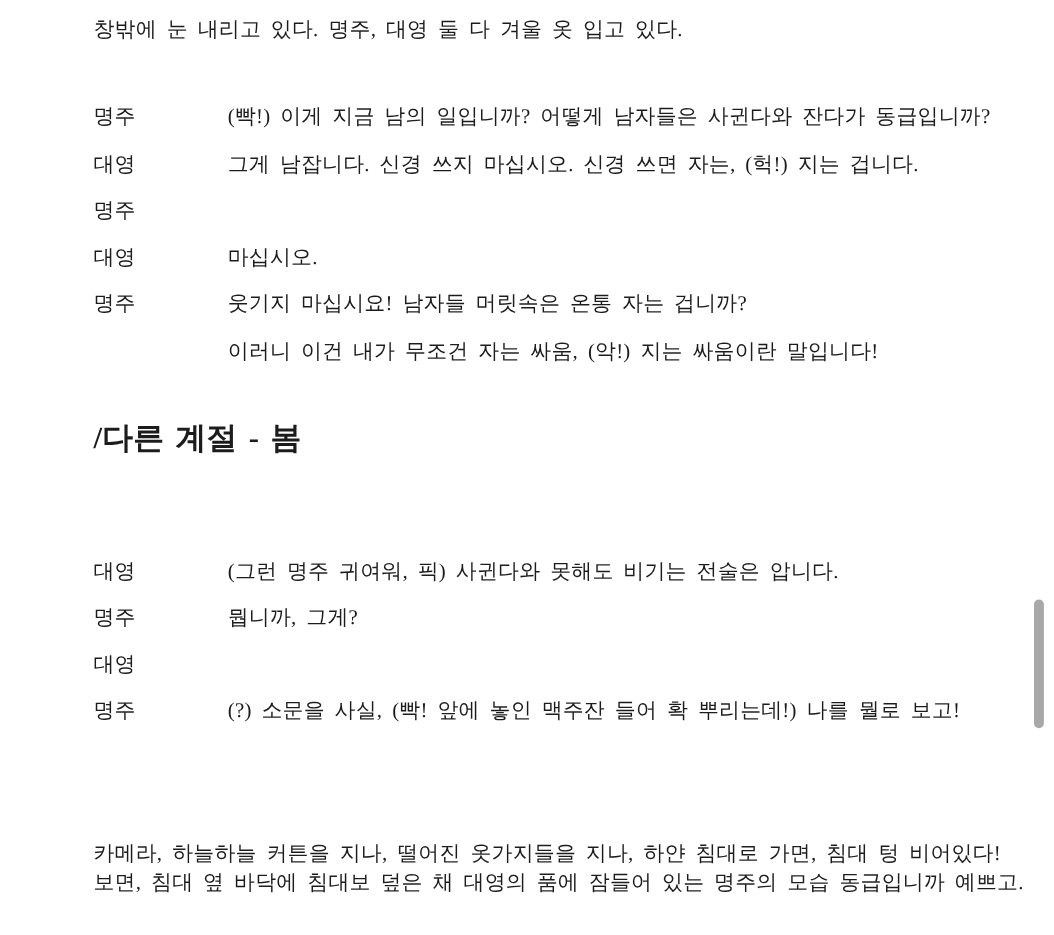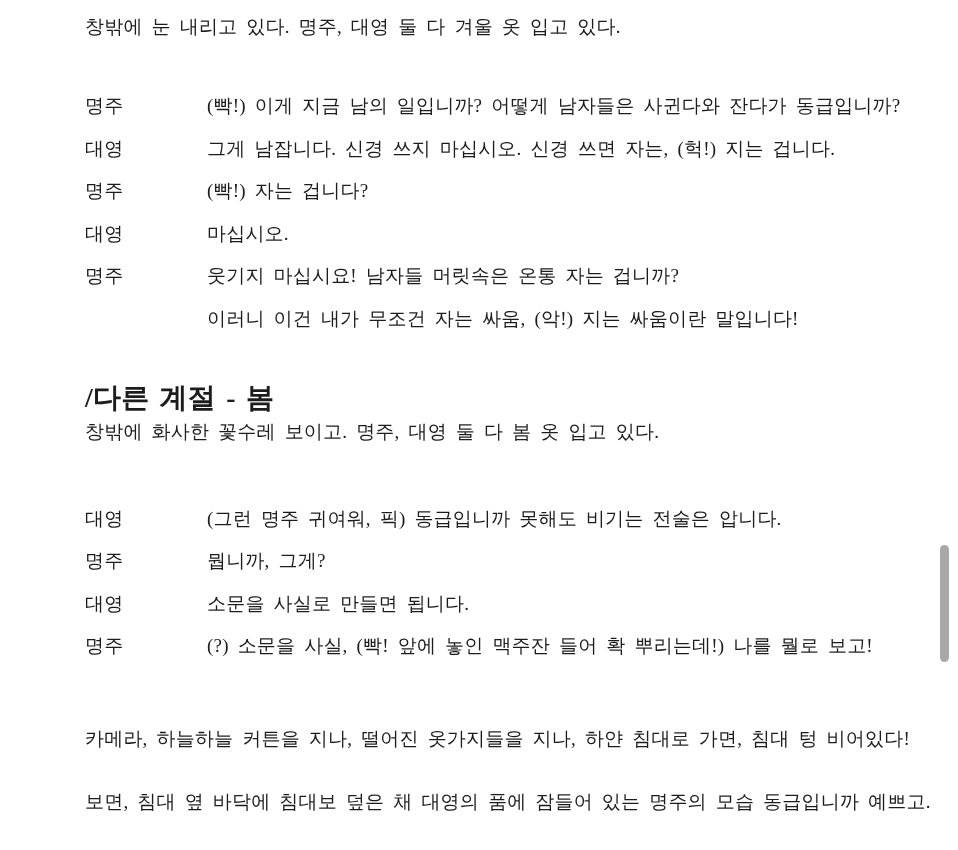--- a/index.html
+++ b/index.html
@@ -65,56 +65,53 @@
   <div class="dialogue-row" style="top:93px">
     <span class="speaker">명주</span>
     <span class="dialogue-text">(빡!) 이게 지금 남의 일입니까? 어떻게 남자들은 사귄다와 잔다가 동급입니까?</span>
   </div>
   <div class="dialogue-row" style="top:136px">
     <span class="speaker">대영</span>
     <span class="dialogue-text">그게 남잡니다. 신경 쓰지 마십시오. 신경 쓰면 자는, (헉!) 지는 겁니다.</span>
   </div>
   <div class="dialogue-row" style="top:178px">
     <span class="speaker">명주</span>
-    <span class="dialogue-text">(빡!) 자는 겁니다?</span>
   </div>
   <div class="dialogue-row" style="top:221px">
     <span class="speaker">대영</span>
     <span class="dialogue-text">마십시오.</span>
   </div>
   <div class="dialogue-row" style="top:263px">
     <span class="speaker">명주</span>
     <span class="dialogue-text">웃기지 마십시요! 남자들 머릿속은 온통 자는 겁니까?</span>
   </div>
   <div class="dialogue-row" style="top:306px">
     <span class="speaker"></span>
     <span class="dialogue-text">이러니 이건 내가 무조건 자는 싸움, (악!) 지는 싸움이란 말입니다!</span>
   </div>
 
   <div class="scene-heading" style="top:379px">/다른 계절 - 봄</div>
 
-  <div class="action-line" style="top:419px">창밖에 화사한 꽃수레 보이고. 명주, 대영 둘 다 봄 옷 입고 있다.</div>
 
   <div class="dialogue-row" style="top:506px">
     <span class="speaker">대영</span>
-    <span class="dialogue-text">(그런 명주 귀여워, 픽) 동급입니까 못해도 비기는 전술은 압니다.</span>
+    <span class="dialogue-text">(그런 명주 귀여워, 픽) 사귄다와 못해도 비기는 전술은 압니다.</span>
   </div>
   <div class="dialogue-row" style="top:548px">
     <span class="speaker">명주</span>
     <span class="dialogue-text">뭡니까, 그게?</span>
   </div>
   <div class="dialogue-row" style="top:591px">
     <span class="speaker">대영</span>
-    <span class="dialogue-text">소문을 사실로 만들면 됩니다.</span>
   </div>
   <div class="dialogue-row" style="top:633px">
     <span class="speaker">명주</span>
     <span class="dialogue-text">(?) 소문을 사실, (빡! 앞에 놓인 맥주잔 들어 확 뿌리는데!) 나를 뭘로 보고!</span>
   </div>
 
 
-  <div class="action-line" style="top:726px">카메라, 하늘하늘 커튼을 지나, 떨어진 옷가지들을 지나, 하얀 침대로 가면, 침대 텅 비어있다!</div>
+  <div class="action-line" style="top:763px">카메라, 하늘하늘 커튼을 지나, 떨어진 옷가지들을 지나, 하얀 침대로 가면, 침대 텅 비어있다!</div>
 
   <div class="action-line" style="top:789px">보면, 침대 옆 바닥에 침대보 덮은 채 대영의 품에 잠들어 있는 명주의 모습 동급입니까 예쁘고.</div>
 
   <div class="scrollbar-thumb"></div>
 
 </div>
 
 </body></html>

